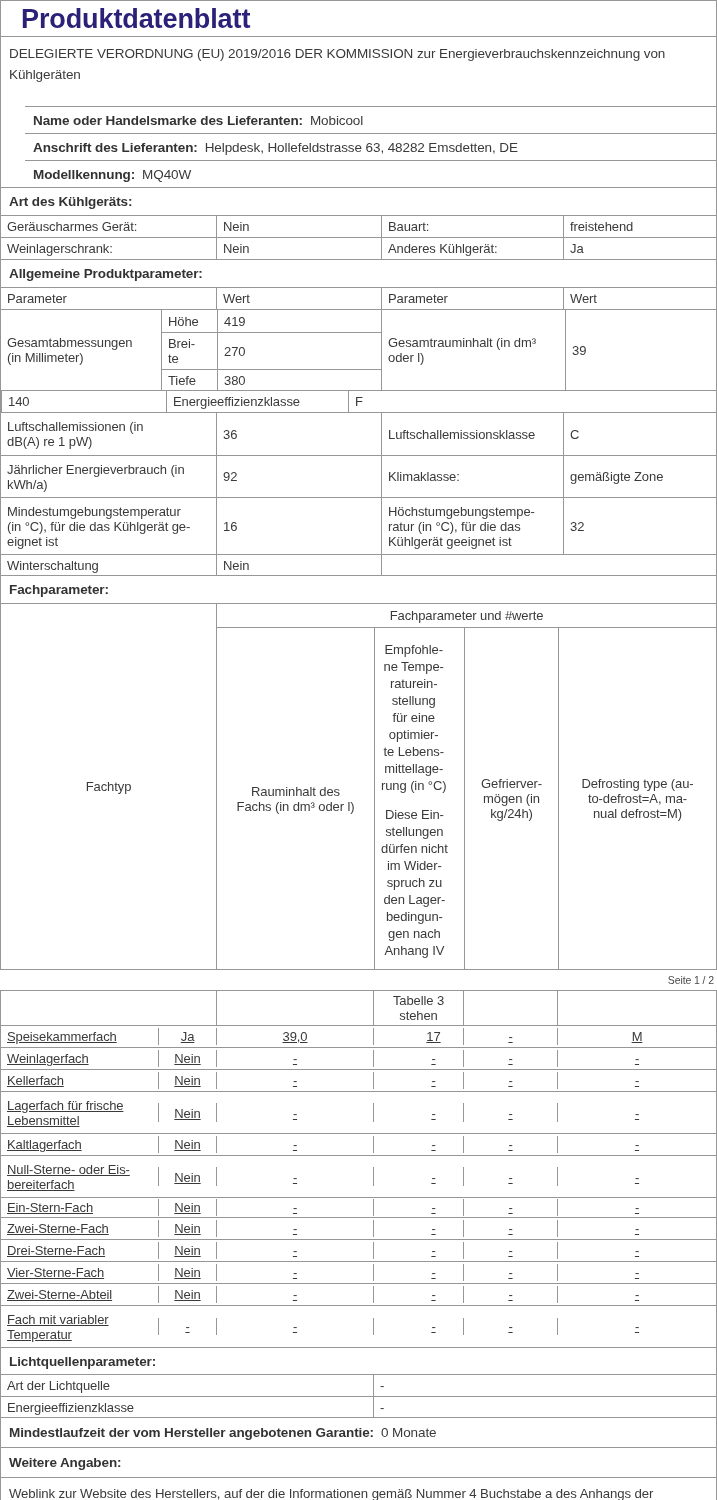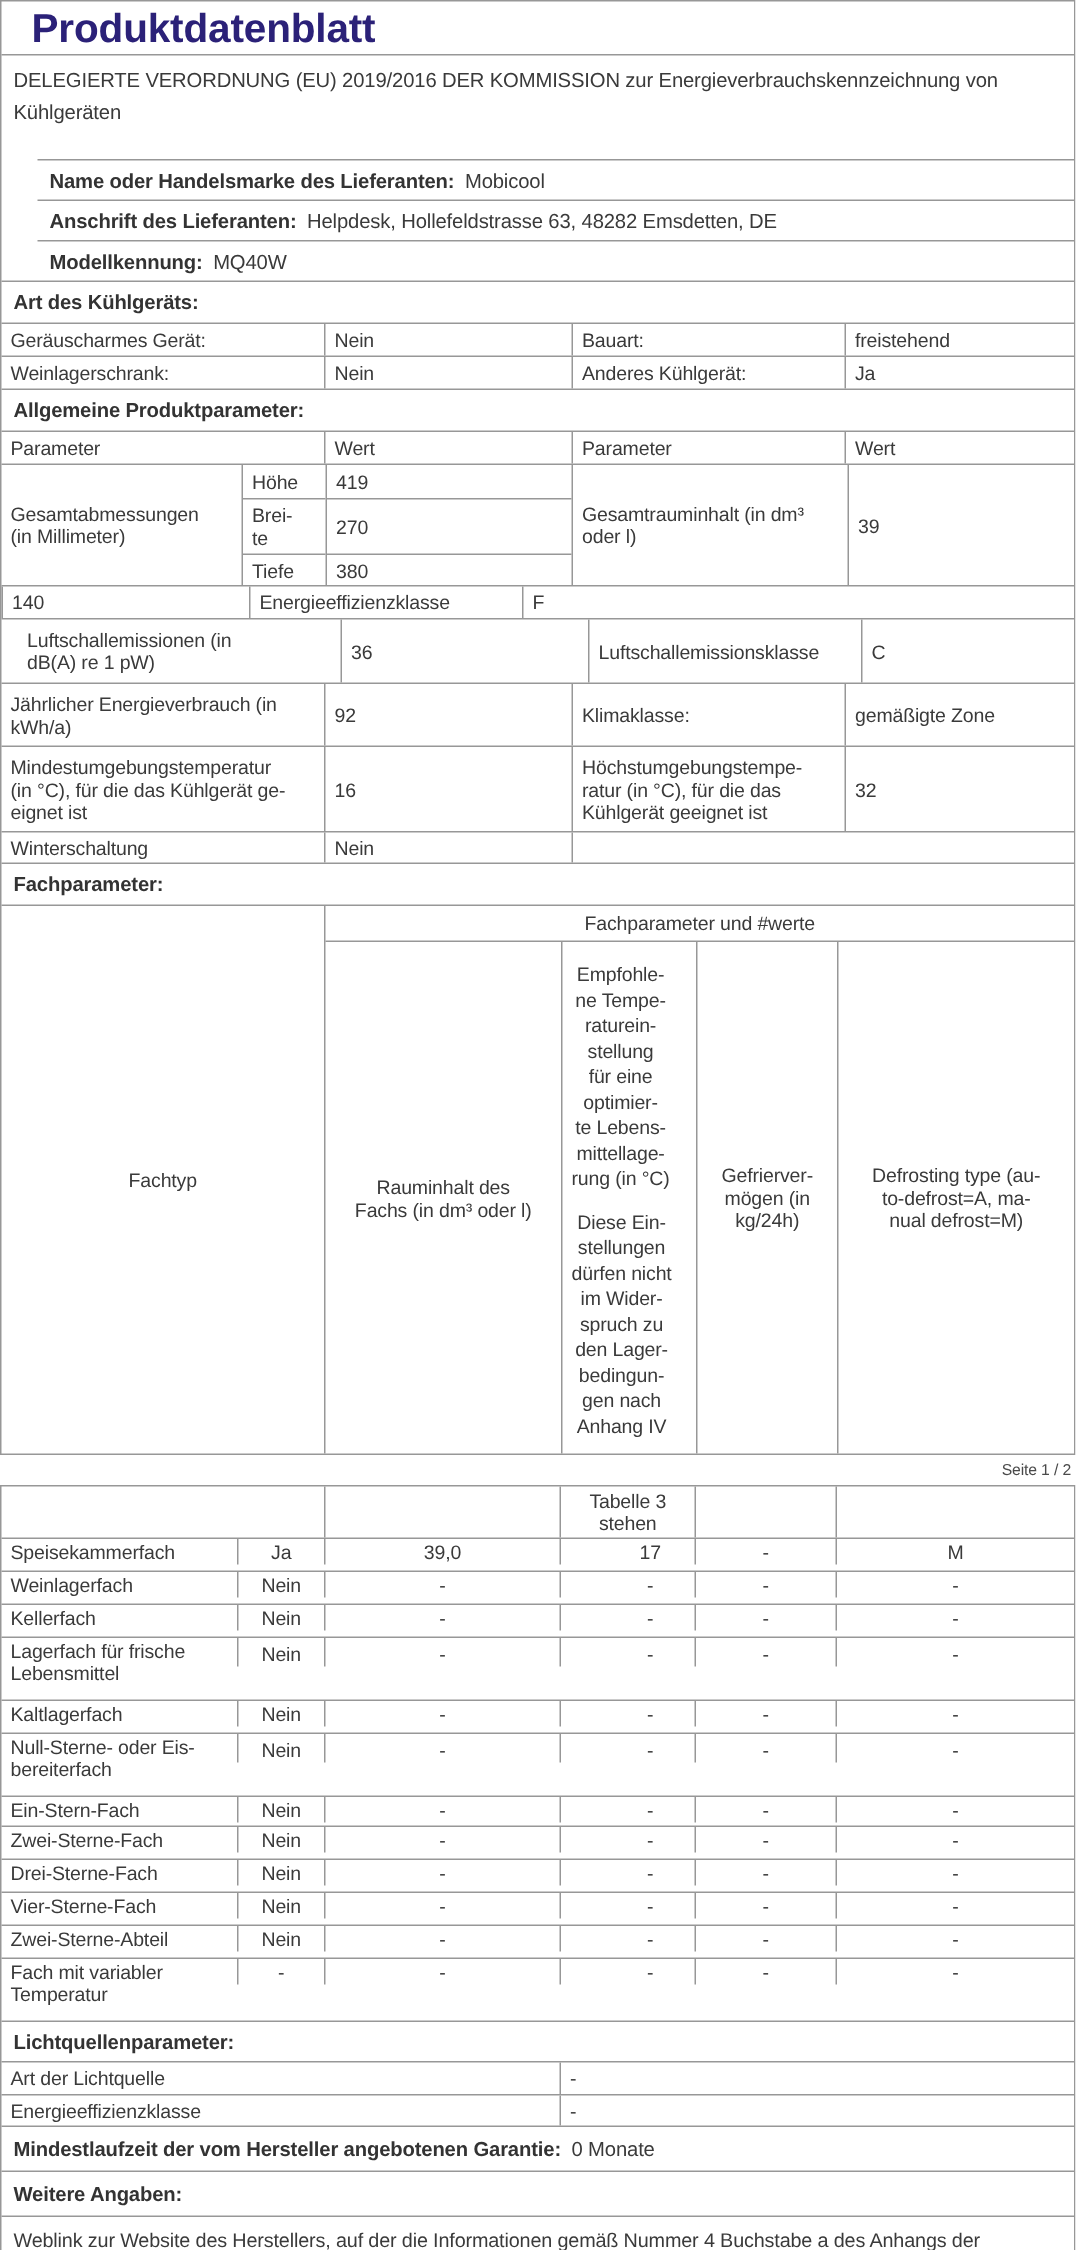--- a/index.html
+++ b/index.html
@@ -55,21 +55,21 @@
   .sc-frz{width:94px;}
   .sc-def{flex:1;}
   .between{height:20px;display:flex;align-items:center;justify-content:flex-end;padding-right:3px;font-size:10.5px;color:#4a4a4a;}
   
   .cont-row{min-height:34px;}
   .cc1{width:215px;}
   .cc2{width:157px;}
   .cc3{width:90px;}
   .cc4{width:94px;}
   .cc5{flex:1;}
-  .comp-row{display:flex;align-items:flex-start;min-height:21px;}
+  .comp-row{display:flex;align-items:center;min-height:21px;text-decoration:underline;}
   .k1{width:157px;}
   .k2{width:58px;}
   .k3{width:157px;}
   .k4{width:90px;padding-left:36px;}
   .k5{width:94px;}
   .k6{flex:1;}
   .light-label{width:372px;}
   .light-val{flex:1;}
   .warranty-row{min-height:29px;display:flex;align-items:center;padding:0 8px;font-size:13.5px;}
   .weblink-row{min-height:45px;padding:6px 8px;line-height:1.55;font-size:13.2px;}
@@ -147,21 +147,21 @@
 oder l)</div>
     <div class="cell c4 bl">39</div>
   </div>
 
   <div class="row flex trow">
     <div class="cell c2 bl">140</div>
     <div class="cell c3 bl">Energieeffizienzklasse</div>
     <div class="cell c4 bl">F</div>
   </div>
 
-  <div class="row flex" style="min-height:42px;padding-left:11px;">
+  <div class="row flex" style="min-height:42px;">
     <div class="cell c1 pre">Luftschallemissionen (in
 dB(A) re 1 pW)</div>
     <div class="cell c2 bl">36</div>
     <div class="cell c3 bl">Luftschallemissionsklasse</div>
     <div class="cell c4 bl">C</div>
   </div>
 
   <div class="row flex" style="min-height:41px;">
     <div class="cell c1 pre">Jährlicher Energieverbrauch (in
 kWh/a)</div>

